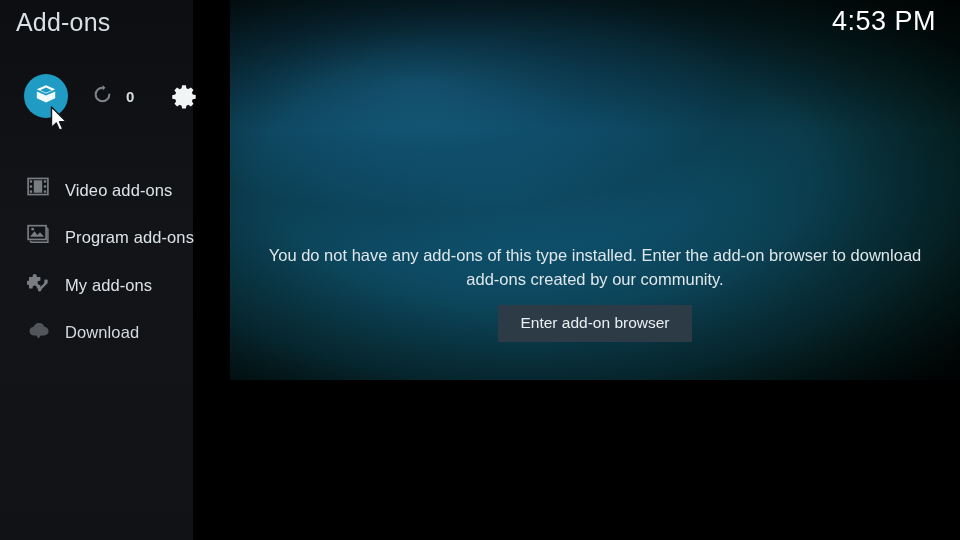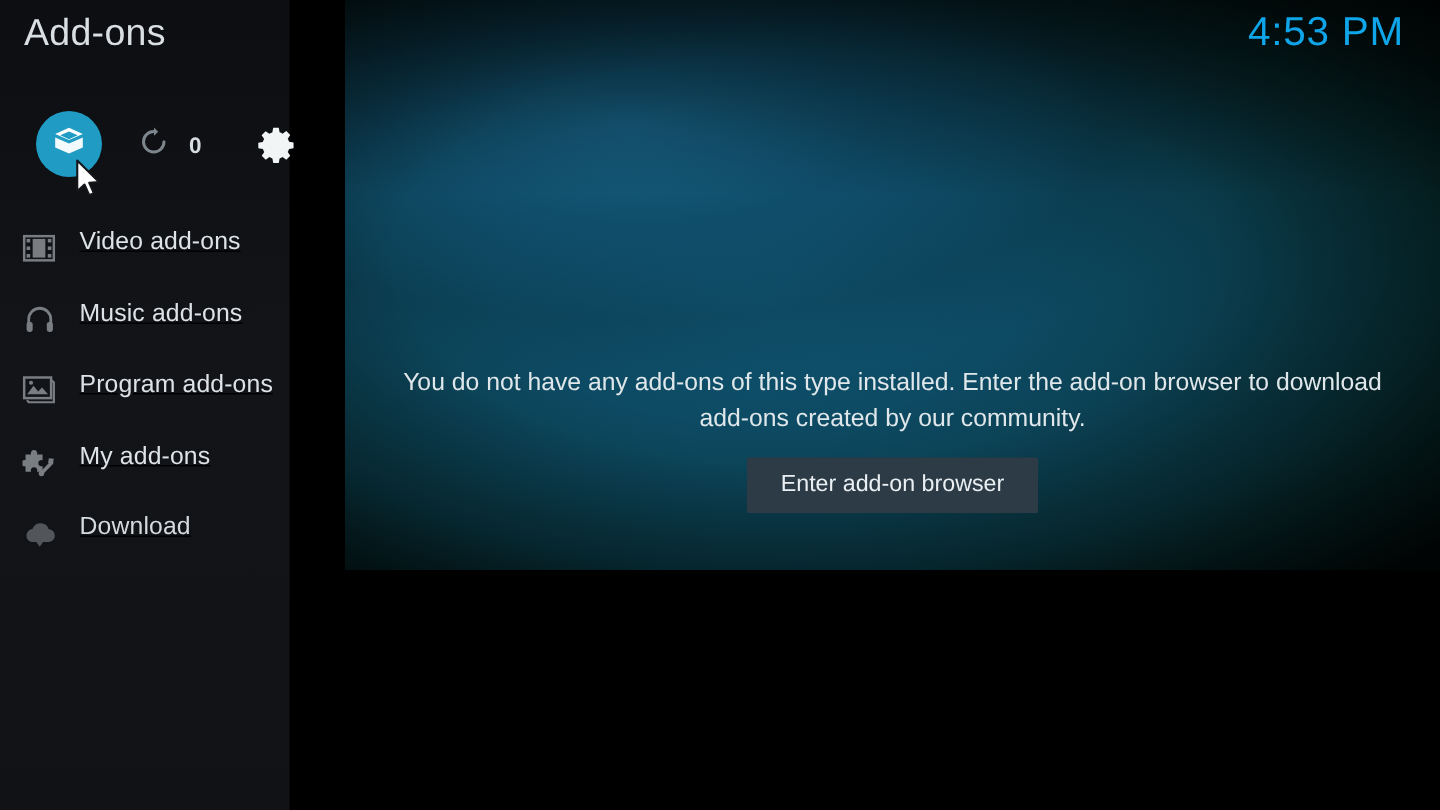--- a/index.html
+++ b/index.html
@@ -67,21 +67,21 @@
     pointer-events: none;
     z-index: 1;
   }
 
   
   .clock {
     position: absolute;
     right: 24px;
     top: 6px;
     z-index: 5;
-    color: #0ea5e9;
+    color: #ffffff;
     font-size: 27px;
     font-weight: 300;
     letter-spacing: 0.5px;
     white-space: nowrap;
   }
 
   
   .empty-state {
     position: absolute;
     left: 0;
@@ -203,25 +203,24 @@
     position: absolute;
     left: 0;
     top: 152px;
     width: 230px;
   }
 
   .nav-item {
     position: relative;
     height: 47.5px;
     display: flex;
-    align-items: flex-start;
-    padding-left: 11px;
+    align-items: flex-end;
+    padding-left: 23px;
     cursor: pointer;
     box-sizing: border-box;
-    text-decoration: underline;
   }
 
   .nav-icon {
     width: 30px;
     height: 26px;
     display: flex;
     align-items: center;
     justify-content: center;
     flex: 0 0 auto;
     opacity: 0.55;
@@ -314,30 +313,20 @@
             <rect x="3" y="14.2" width="2.6" height="2.6" fill="#cfd6da"></rect>
             <rect x="18.4" y="3.2" width="2.6" height="2.6" fill="#cfd6da"></rect>
             <rect x="18.4" y="8.7" width="2.6" height="2.6" fill="#cfd6da"></rect>
             <rect x="18.4" y="14.2" width="2.6" height="2.6" fill="#cfd6da"></rect>
             <rect x="7.4" y="3.2" width="9.2" height="13.6" fill="#cfd6da"></rect>
           </svg>
         </span>
         <span class="nav-label">Video add-ons</span>
       </div>
 
-      <div class="nav-item">
-        <span class="nav-icon">
-          <svg width="21" height="21" viewBox="0 0 24 24" aria-hidden="true">
-            <path d="M3.6 16.2 V12.4 A8.4 8.4 0 0 1 20.4 12.4 V16.2" fill="none" stroke="#cfd6da" stroke-width="2.1" stroke-linecap="round"></path>
-            <rect x="2" y="14.4" width="4.6" height="7.6" rx="1.8" fill="#cfd6da"></rect>
-            <rect x="17.4" y="14.4" width="4.6" height="7.6" rx="1.8" fill="#cfd6da"></rect>
-          </svg>
-        </span>
-        <span class="nav-label">Music add-ons</span>
-      </div>
 
 
       <div class="nav-item">
         <span class="nav-icon">
           <svg width="22" height="20" viewBox="0 0 24 21" aria-hidden="true">
             <rect x="1.2" y="1.4" width="19.6" height="15" fill="none" stroke="#cfd6da" stroke-width="1.8"></rect>
             <path d="M3.4 13.6 L8 7.4 L11.4 11.6 L14.2 8.6 L18.6 13.6 Z" fill="#cfd6da"></path>
             <circle cx="6.2" cy="5.2" r="1.5" fill="#cfd6da"></circle>
             <path d="M21.4 3.6 L22.8 5 V19.4 H4.6 L3.2 18" fill="none" stroke="#cfd6da" stroke-width="1.6"></path>
           </svg>

